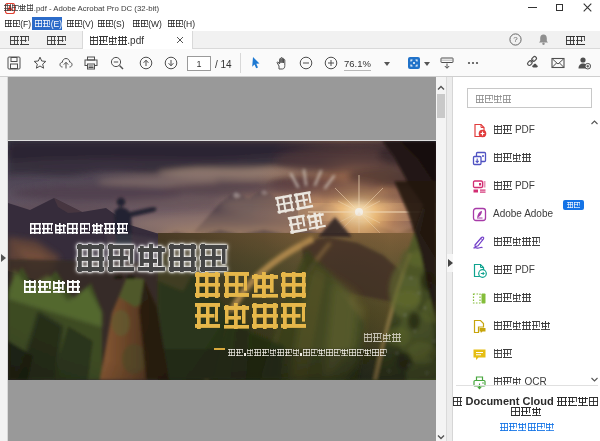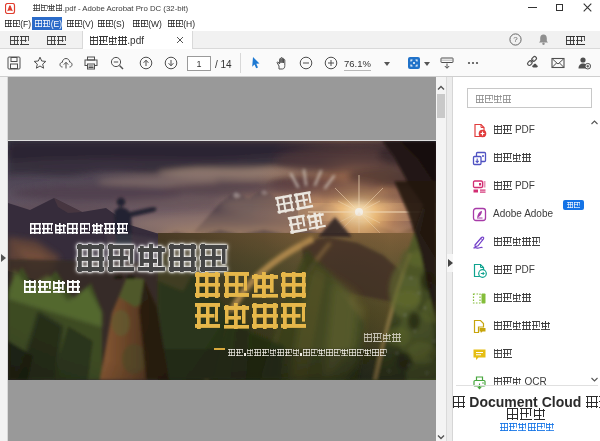--- a/index.html
+++ b/index.html
@@ -49,21 +49,21 @@
  linear-gradient(currentColor,currentColor) 6% 28%/14% 72% no-repeat,
  linear-gradient(currentColor,currentColor) 84% 28%/14% 72% no-repeat}
 i.p{display:inline-block;width:.3em;height:.86em;margin:0 .03em;vertical-align:-.09em;background:
  radial-gradient(circle at 40% 85%, currentColor 28%, transparent 32%) no-repeat}
 </style></head><body>
 <div class="abs" style="left:0;top:0;width:600px;height:16px;background:#fff"></div>
 <svg class="abs" style="left:5px;top:3px" width="11" height="11" viewBox="0 0 11 11">
 <rect x="0.5" y="0.5" width="9" height="10" rx="2" fill="#fff" stroke="#e03e2f" stroke-width="1.2"></rect>
 <path d="M2.2 8.2 C3 6.2 3.8 4.4 4.3 2.6 L5.6 2.6 C6.1 4.5 7 6.4 7.9 8.2 C6.2 7.4 3.9 7.4 2.2 8.2 Z" fill="#e03e2f"></path>
 </svg>
-<div class="abs" style="left:33px;top:3.5px;font-size:7.8px;line-height:10px;color:#3a3a3a;letter-spacing:0px"><i class="z za"></i><i class="z zb"></i><i class="z zc"></i><i class="z za"></i>.pdf - Adobe Acrobat Pro DC (32-bit)</div>
+<div class="abs" style="left:4px;top:3.5px;font-size:7.8px;line-height:10px;color:#3a3a3a;letter-spacing:0px"><i class="z za"></i><i class="z zb"></i><i class="z zc"></i><i class="z za"></i>.pdf - Adobe Acrobat Pro DC (32-bit)</div>
 <div class="abs" style="left:528px;top:7px;width:9px;height:1.2px;background:#333"></div>
 <div class="abs" style="left:556px;top:4px;width:7px;height:7px;border:1.2px solid #333"></div>
 <svg class="abs" style="left:583px;top:3px" width="9" height="9" viewBox="0 0 9 9">
 <path d="M0.7 0.7 L8.3 8.3 M8.3 0.7 L0.7 8.3" stroke="#333" stroke-width="1.1"></path>
   </svg>
 <div class="abs" style="left:0;top:16px;width:600px;height:15px;background:#fff"></div>
 <div class="abs" style="left:31.5px;top:17px;width:30px;height:13px;background:#2b6bc9"></div>
 <div class="abs" style="left:4px;top:18.5px;font-size:8.5px;line-height:11px;color:#1f1f1f"><i class="z za"></i><i class="z zb"></i>(F)</div>
 <div class="abs" style="left:34.5px;top:18.5px;font-size:8.5px;line-height:11px;color:#fff"><i class="z za"></i><i class="z zb"></i>(E)</div>
 <div class="abs" style="left:66px;top:18.5px;font-size:8.5px;line-height:11px;color:#1f1f1f"><i class="z za"></i><i class="z zb"></i>(V)</div>
@@ -504,13 +504,13 @@
 <div class="abs" style="left:493px;top:348px;font-size:10px;color:#3b3b3b"><i class="z za"></i><i class="z zb"></i></div>
 <svg class="abs" style="left:472px;top:375px" width="15" height="15" viewBox="0 0 15 15">
     <rect x="2" y="5.5" width="11" height="5.5" rx="1" fill="none" stroke="#47a63d" stroke-width="1.2"></rect>
     <path d="M4.5 5.5 L4.5 2 L10.5 2 L10.5 5.5" fill="none" stroke="#47a63d" stroke-width="1.2"></path>
     <path d="M7.5 8.5 L7.5 13.5 M5.8 11.8 L7.5 13.6 L9.2 11.8" fill="none" stroke="#47a63d" stroke-width="1.1"></path>
     <circle cx="11" cy="8" r="0.8" fill="#47a63d"></circle>
   </svg>
 <div class="abs" style="left:493px;top:376px;font-size:10px;color:#3b3b3b"><i class="z za"></i><i class="z zb"></i><i class="z zc"></i> OCR</div>
 <div class="abs" style="left:563px;top:200px;width:21px;height:10px;background:#1473e6;border-radius:2px;color:#fff;font-size:7px;text-align:center;line-height:10px"><i class="z za"></i><i class="z zb"></i></div>
 <div class="abs" style="left:456px;top:385px;width:142px;height:1px;background:#e0e0e0"></div>
-<div class="abs" style="left:452px;top:396px;width:148px;text-align:center;font-size:14px;font-weight:bold;color:#2b2b2b;line-height:10.5px;white-space:nowrap"><i class="z za"></i> Document Cloud <i class="z za"></i><i class="z zb"></i><i class="z zc"></i><i class="z za"></i><i class="z zb"></i><br><i class="z za"></i><i class="z zb"></i><i class="z zc"></i></div>
+<div class="abs" style="left:452px;top:396px;width:148px;text-align:center;font-size:11px;font-weight:bold;color:#2b2b2b;line-height:10.5px;white-space:nowrap"><i class="z za"></i> Document Cloud <i class="z za"></i><i class="z zb"></i><i class="z zc"></i><i class="z za"></i><i class="z zb"></i><br><i class="z za"></i><i class="z zb"></i><i class="z zc"></i></div>
 <div class="abs" style="left:455px;top:421px;width:144px;text-align:center;font-size:9.5px;color:#1474e6"><i class="z za"></i><i class="z zb"></i><i class="z zc"></i><i class="z za"></i><i class="z zb"></i><i class="z zc"></i></div>
 </body></html>

